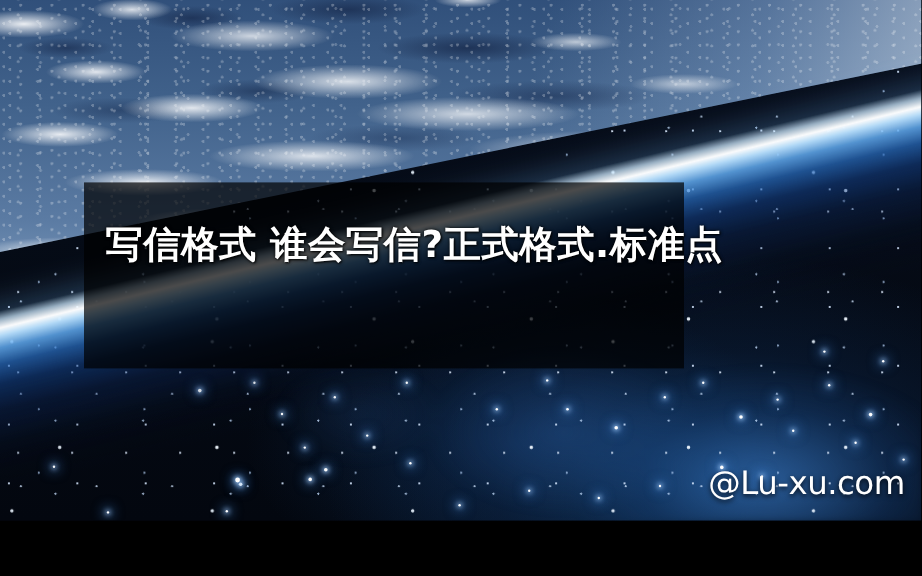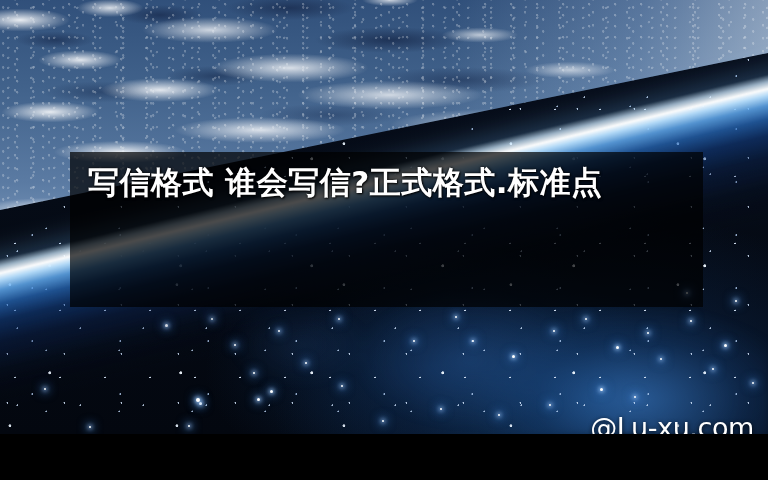--- a/index.html
+++ b/index.html
@@ -229,25 +229,25 @@
     border-radius: 50%;
     background: #ffffff;
     box-shadow: 0 0 4px 1px rgba(170,210,255,0.95), 0 0 10px 3px rgba(70,140,225,0.55);
   }
 
   
   #caption-banner {
     position: absolute;
     left: 70px;
     top: 152px;
-    width: 633px;
+    width: 500px;
     height: 155px;
     background: rgba(0,0,0,0.70);
     box-sizing: border-box;
-    padding: 6px 0 0 18px;
+    padding: 28px 0 0 18px;
   }
 
   #caption-text {
     color: #ffffff;
     font-family: "DejaVu Sans", "Liberation Sans", sans-serif;
     font-weight: 700;
     font-size: 31px;
     line-height: 49px;
     letter-spacing: 0.5px;
     text-shadow: 0 0 3px rgba(0,0,0,0.9), 1px 1px 2px rgba(0,0,0,0.85);
@@ -259,21 +259,20 @@
   #watermark {
     position: absolute;
     right: 14px;
     top: 388px;
     color: #ffffff;
     font-family: "DejaVu Sans", "Liberation Sans", sans-serif;
     font-weight: 400;
     font-size: 27px;
     letter-spacing: -0.4px;
     text-shadow: 0 1px 4px rgba(0,0,0,0.85);
-    margin-top: 24px;
   }
 
   
   #letterbox-bottom {
     position: absolute;
     left: 0;
     top: 434px;
     width: 768px;
     height: 46px;
     background: #000000;

